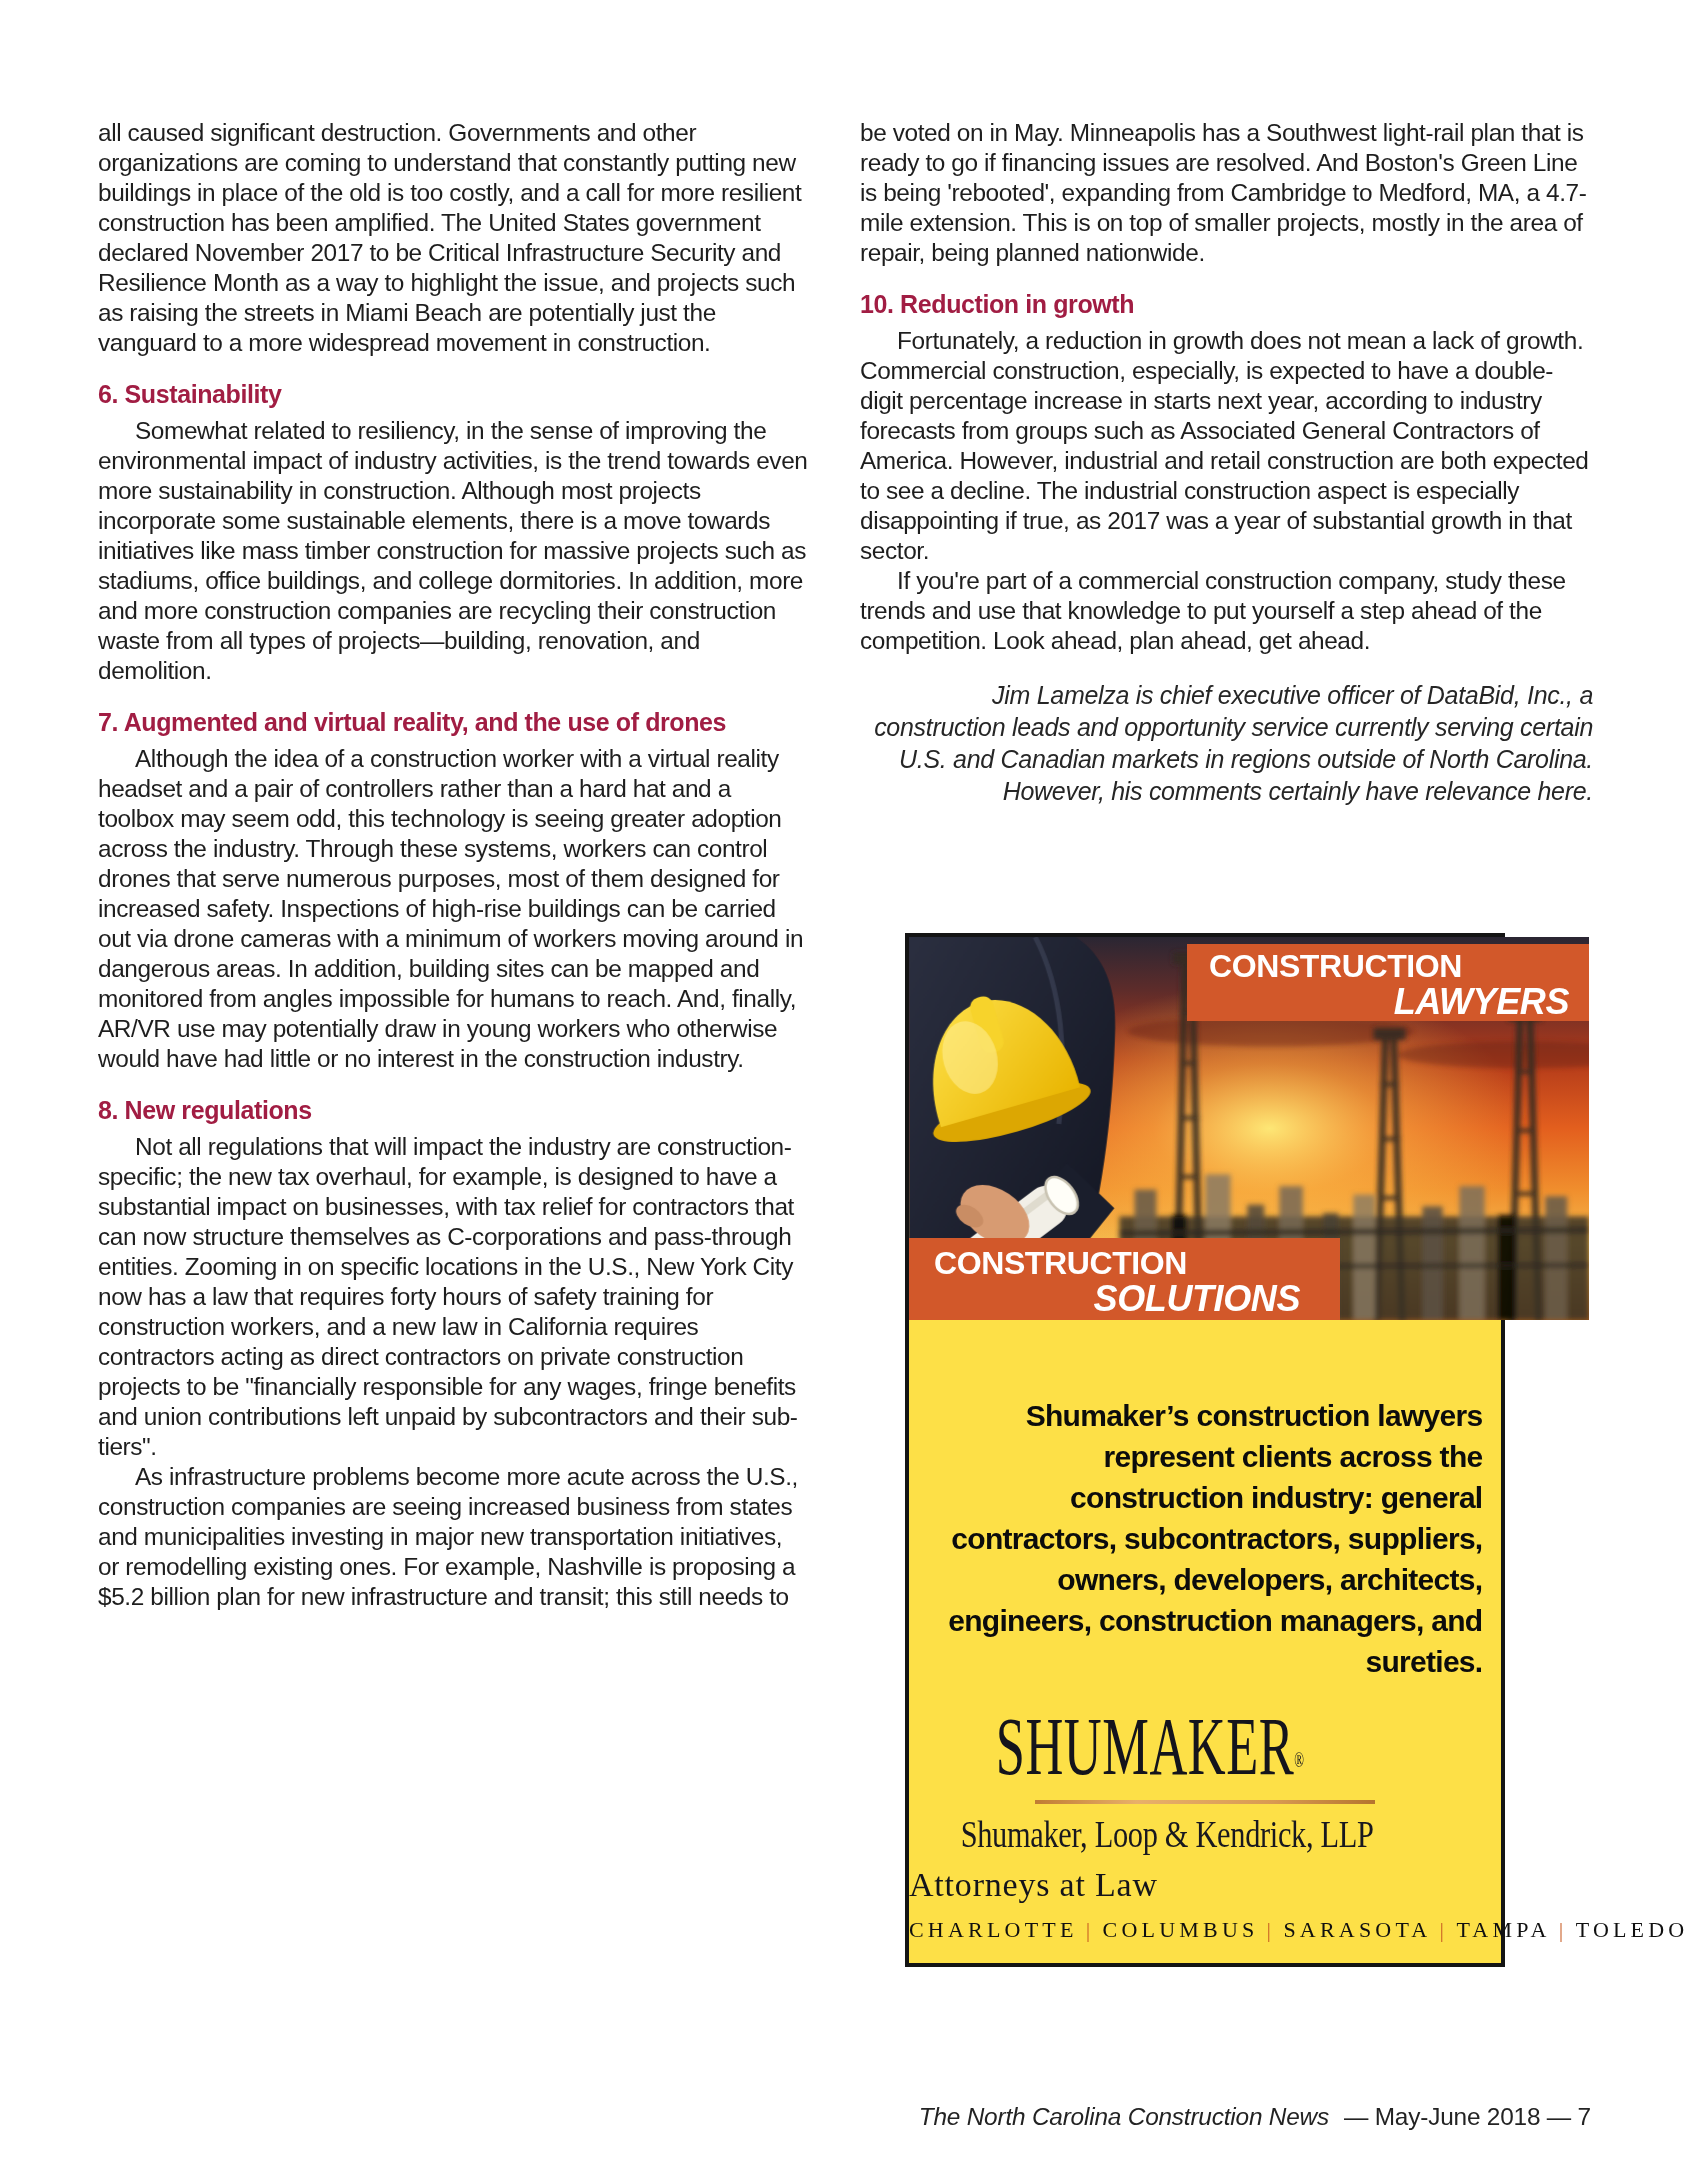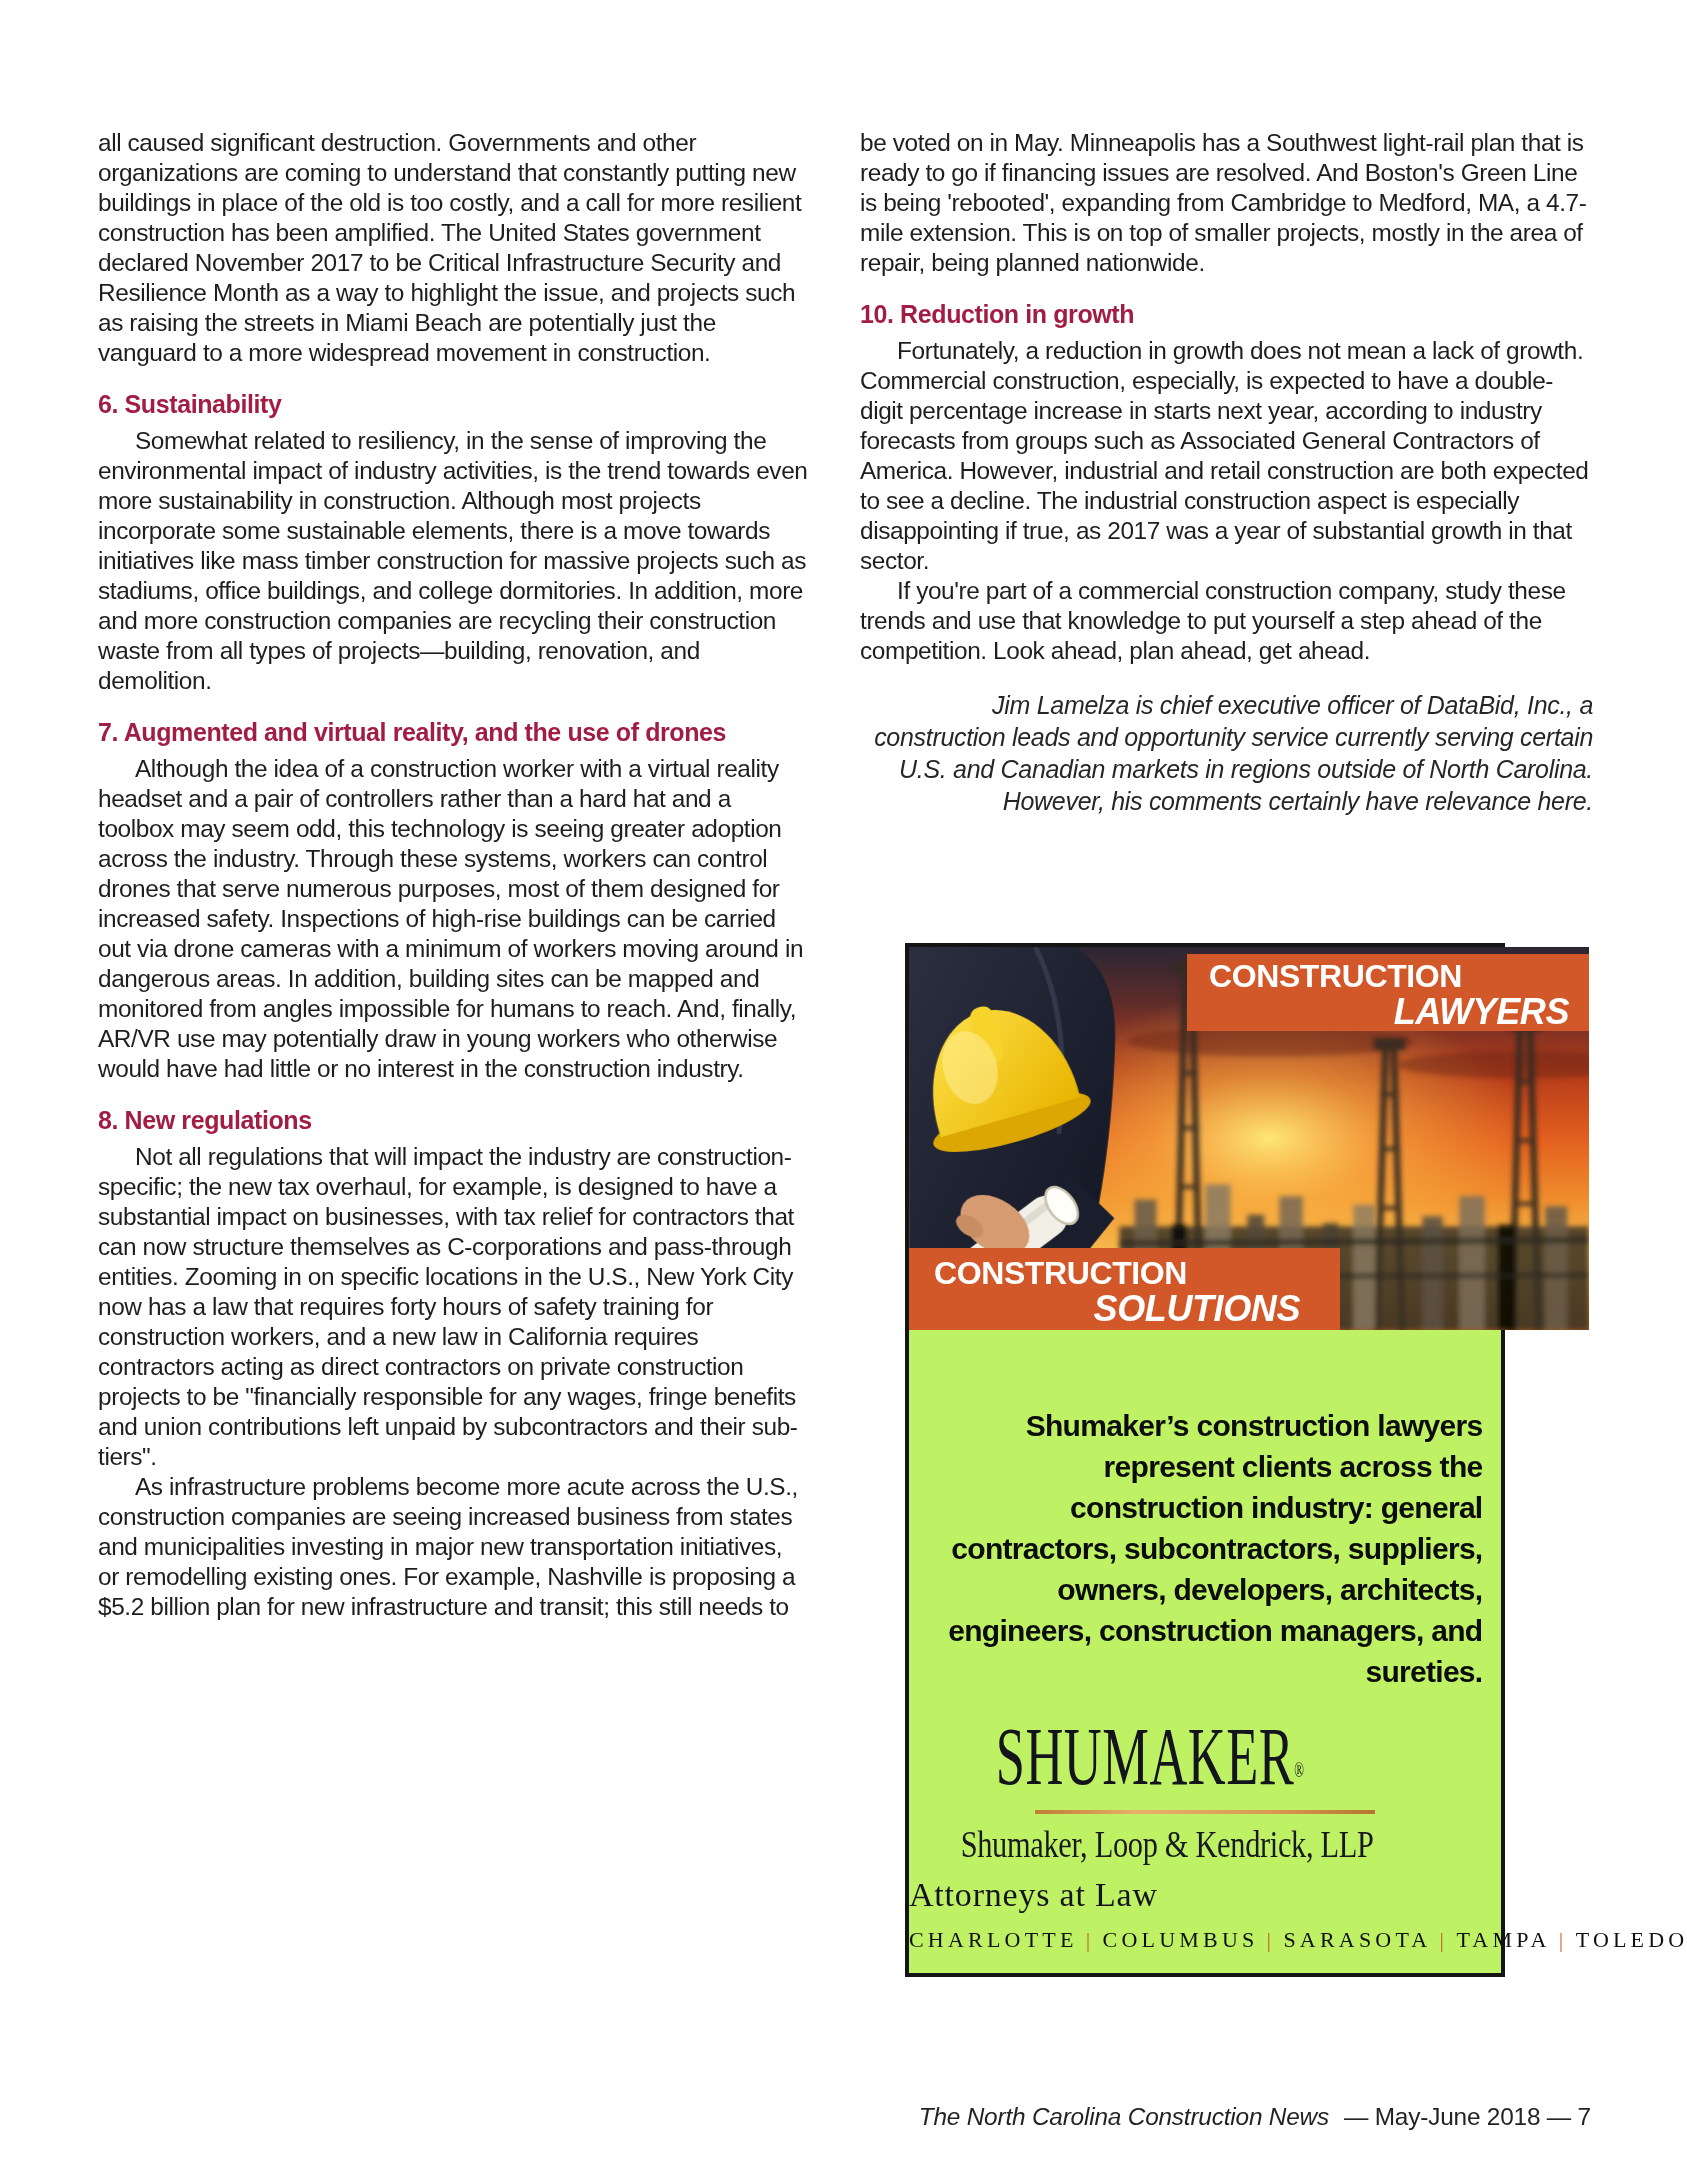--- a/index.html
+++ b/index.html
@@ -1,40 +1,40 @@
 <!DOCTYPE html>
 <html style="font-size:13.5px"><head>
 <meta charset="utf-8">
 <style>
   html,body{margin:0;padding:0}
   body{
     width:1687px;height:2183px;position:relative;background:#ffffff;
     font-family:"Liberation Sans",sans-serif;overflow:hidden;
   }
   
-  .col{position:absolute;top:128px}
+  .col{position:absolute;top:118px}
   .col-left{left:98px;width:711px}
   .col-right{left:860px;width:733px}
   p.body{
     font-size:24.4px;line-height:30px;letter-spacing:-0.4px;
     color:#1e1e1e;margin:0;text-align:left;
   }
   p.indent{text-indent:37px}
   h2.heading{
     font-size:25px;line-height:31px;font-weight:bold;
     color:#A11D43;margin:21px 0 5.9px 0;letter-spacing:-0.4px;
   }
   p.bio{
     margin:23.5px 0 0 0;font-style:italic;font-size:25px;line-height:32px;
     color:#262626;text-align:right;letter-spacing:-0.3px;
   }
   
   .ad{
     margin:126px 0 0 45px;width:600px;box-sizing:border-box;
-    border:4.2px solid #141414;background:#bef264;
+    border:4.2px solid #141414;background:#fde047;
   }
   .photo{position:relative;width:680px;height:383px;overflow:hidden;background:#62301d}
   .photo svg{display:block}
   .banner{position:absolute;background:#D2582A;color:#fff;box-sizing:border-box}
   .banner-top{top:6.7px;right:0;width:402px;height:77px;padding:5px 20px 0 22px}
   .banner-bottom{bottom:0;left:0;width:431px;height:82px;padding:7.6px 40px 0 25px}
   .banner .l1{display:block;font-weight:bold;font-size:32px;line-height:34px;letter-spacing:-0.4px;text-align:left}
   .banner .l2{display:block;font-weight:bold;font-style:italic;font-size:36px;line-height:38px;letter-spacing:-0.4px;text-align:right}
   .ad-copy{
     padding:39px 18.5px 0 18.5px;text-align:right;font-weight:bold;

